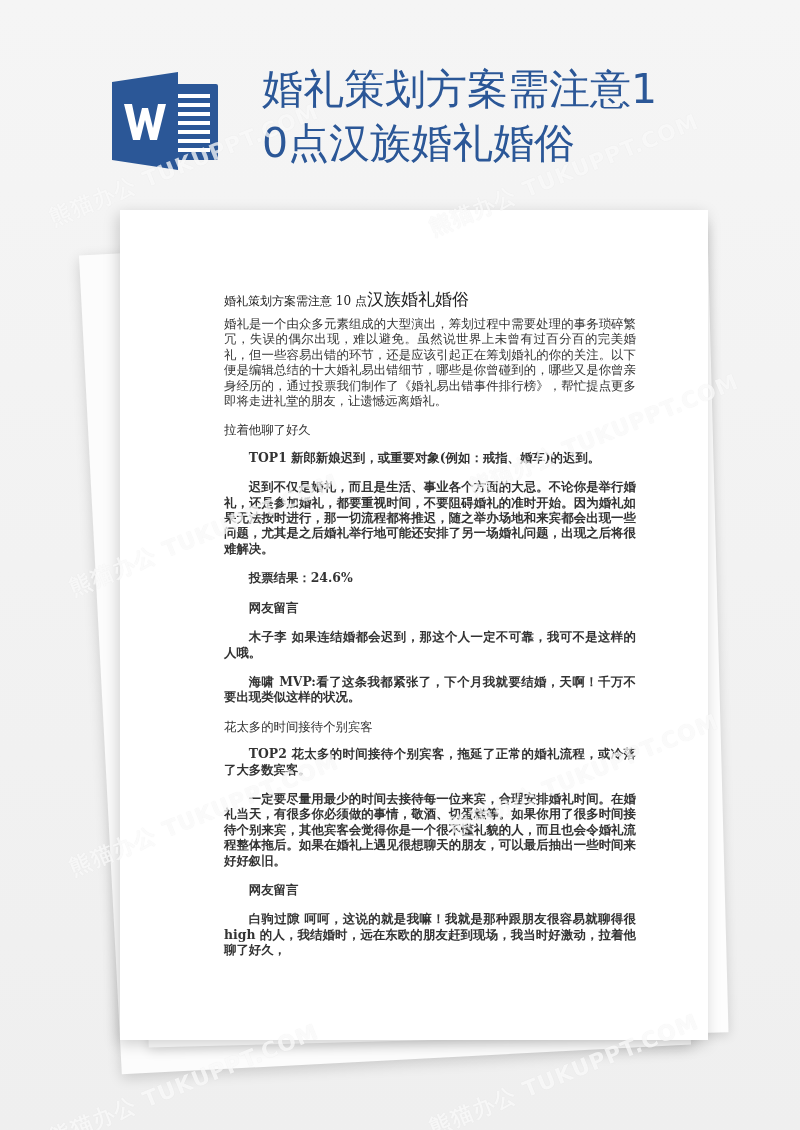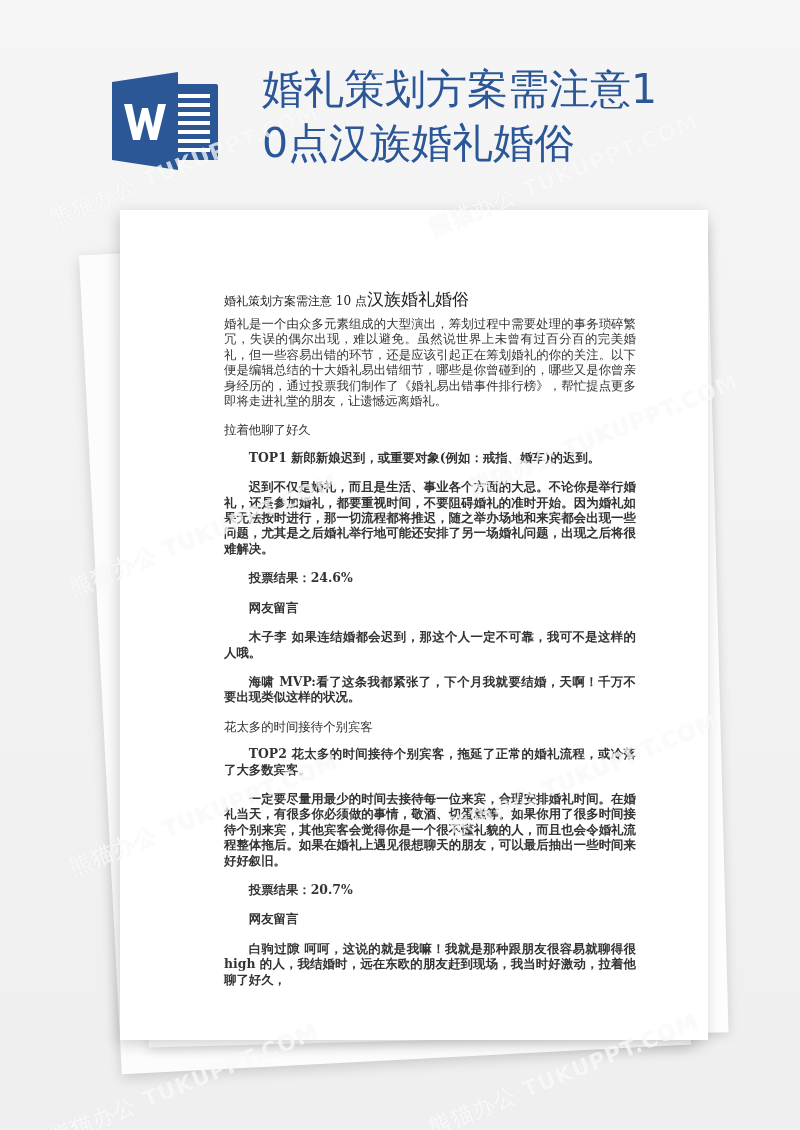--- a/index.html
+++ b/index.html
@@ -93,21 +93,20 @@
       <div class="p indent">TOP1 新郎新娘迟到，或重要对象(例如：戒指、婚车)的迟到。</div>
       <div class="p indent">迟到不仅是婚礼，而且是生活、事业各个方面的大忌。不论你是举行婚礼，还是参加婚礼，都要重视时间，不要阻碍婚礼的准时开始。因为婚礼如果无法按时进行，那一切流程都将推迟，随之举办场地和来宾都会出现一些问题，尤其是之后婚礼举行地可能还安排了另一场婚礼问题，出现之后将很难解决。</div>
       <div class="p indent">投票结果：24.6%</div>
       <div class="p indent">网友留言</div>
       <div class="p indent">木子李 如果连结婚都会迟到，那这个人一定不可靠，我可不是这样的人哦。</div>
       <div class="p indent">海啸 MVP:看了这条我都紧张了，下个月我就要结婚，天啊！千万不要出现类似这样的状况。</div>
 
       <div class="p tight">花太多的时间接待个别宾客</div>
       <div class="p indent">TOP2 花太多的时间接待个别宾客，拖延了正常的婚礼流程，或冷落了大多数宾客。</div>
       <div class="p indent">一定要尽量用最少的时间去接待每一位来宾，合理安排婚礼时间。在婚礼当天，有很多你必须做的事情，敬酒、切蛋糕等。如果你用了很多时间接待个别来宾，其他宾客会觉得你是一个很不懂礼貌的人，而且也会令婚礼流程整体拖后。如果在婚礼上遇见很想聊天的朋友，可以最后抽出一些时间来好好叙旧。</div>
-      <div class="p indent">投票结果：20.7%</div>
       <div class="p indent">网友留言</div>
       <div class="p indent">白驹过隙 呵呵，这说的就是我嘛！我就是那种跟朋友很容易就聊得很 high 的人，我结婚时，远在东欧的朋友赶到现场，我当时好激动，拉着他聊了好久，</div>
     </div>
   </div>
 
   <div class="wm" style="left:40px;top:150px;">熊猫办公 TUKUPPT.COM</div>
   <div class="wm" style="left:420px;top:160px;">熊猫办公 TUKUPPT.COM</div>
   <div class="wm" style="left:60px;top:520px;">熊猫办公 TUKUPPT.COM</div>
   <div class="wm" style="left:460px;top:420px;">熊猫办公 TUKUPPT.COM</div>
   <div class="wm" style="left:60px;top:800px;">熊猫办公 TUKUPPT.COM</div>

